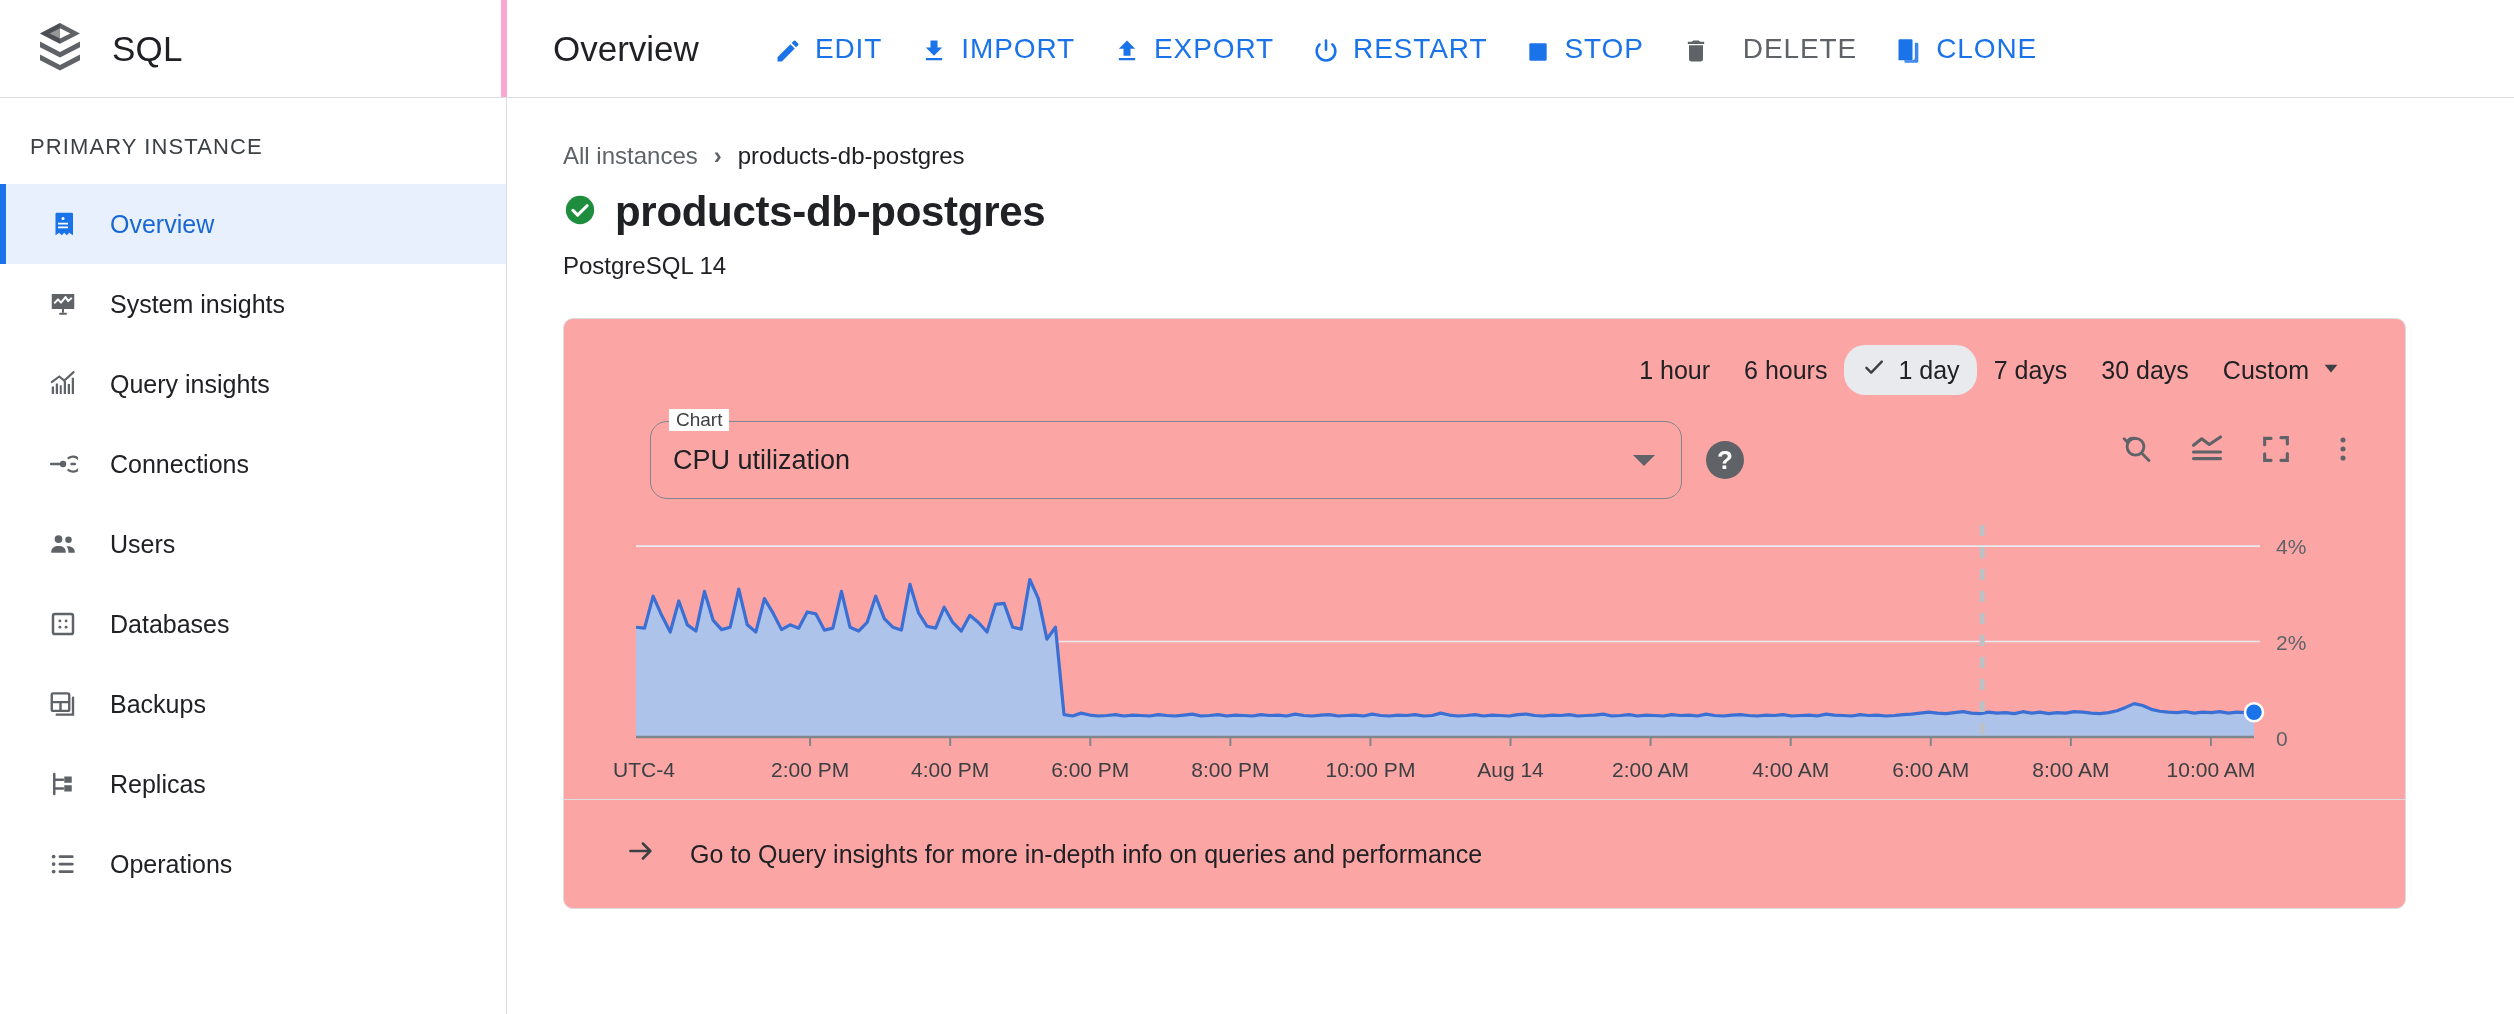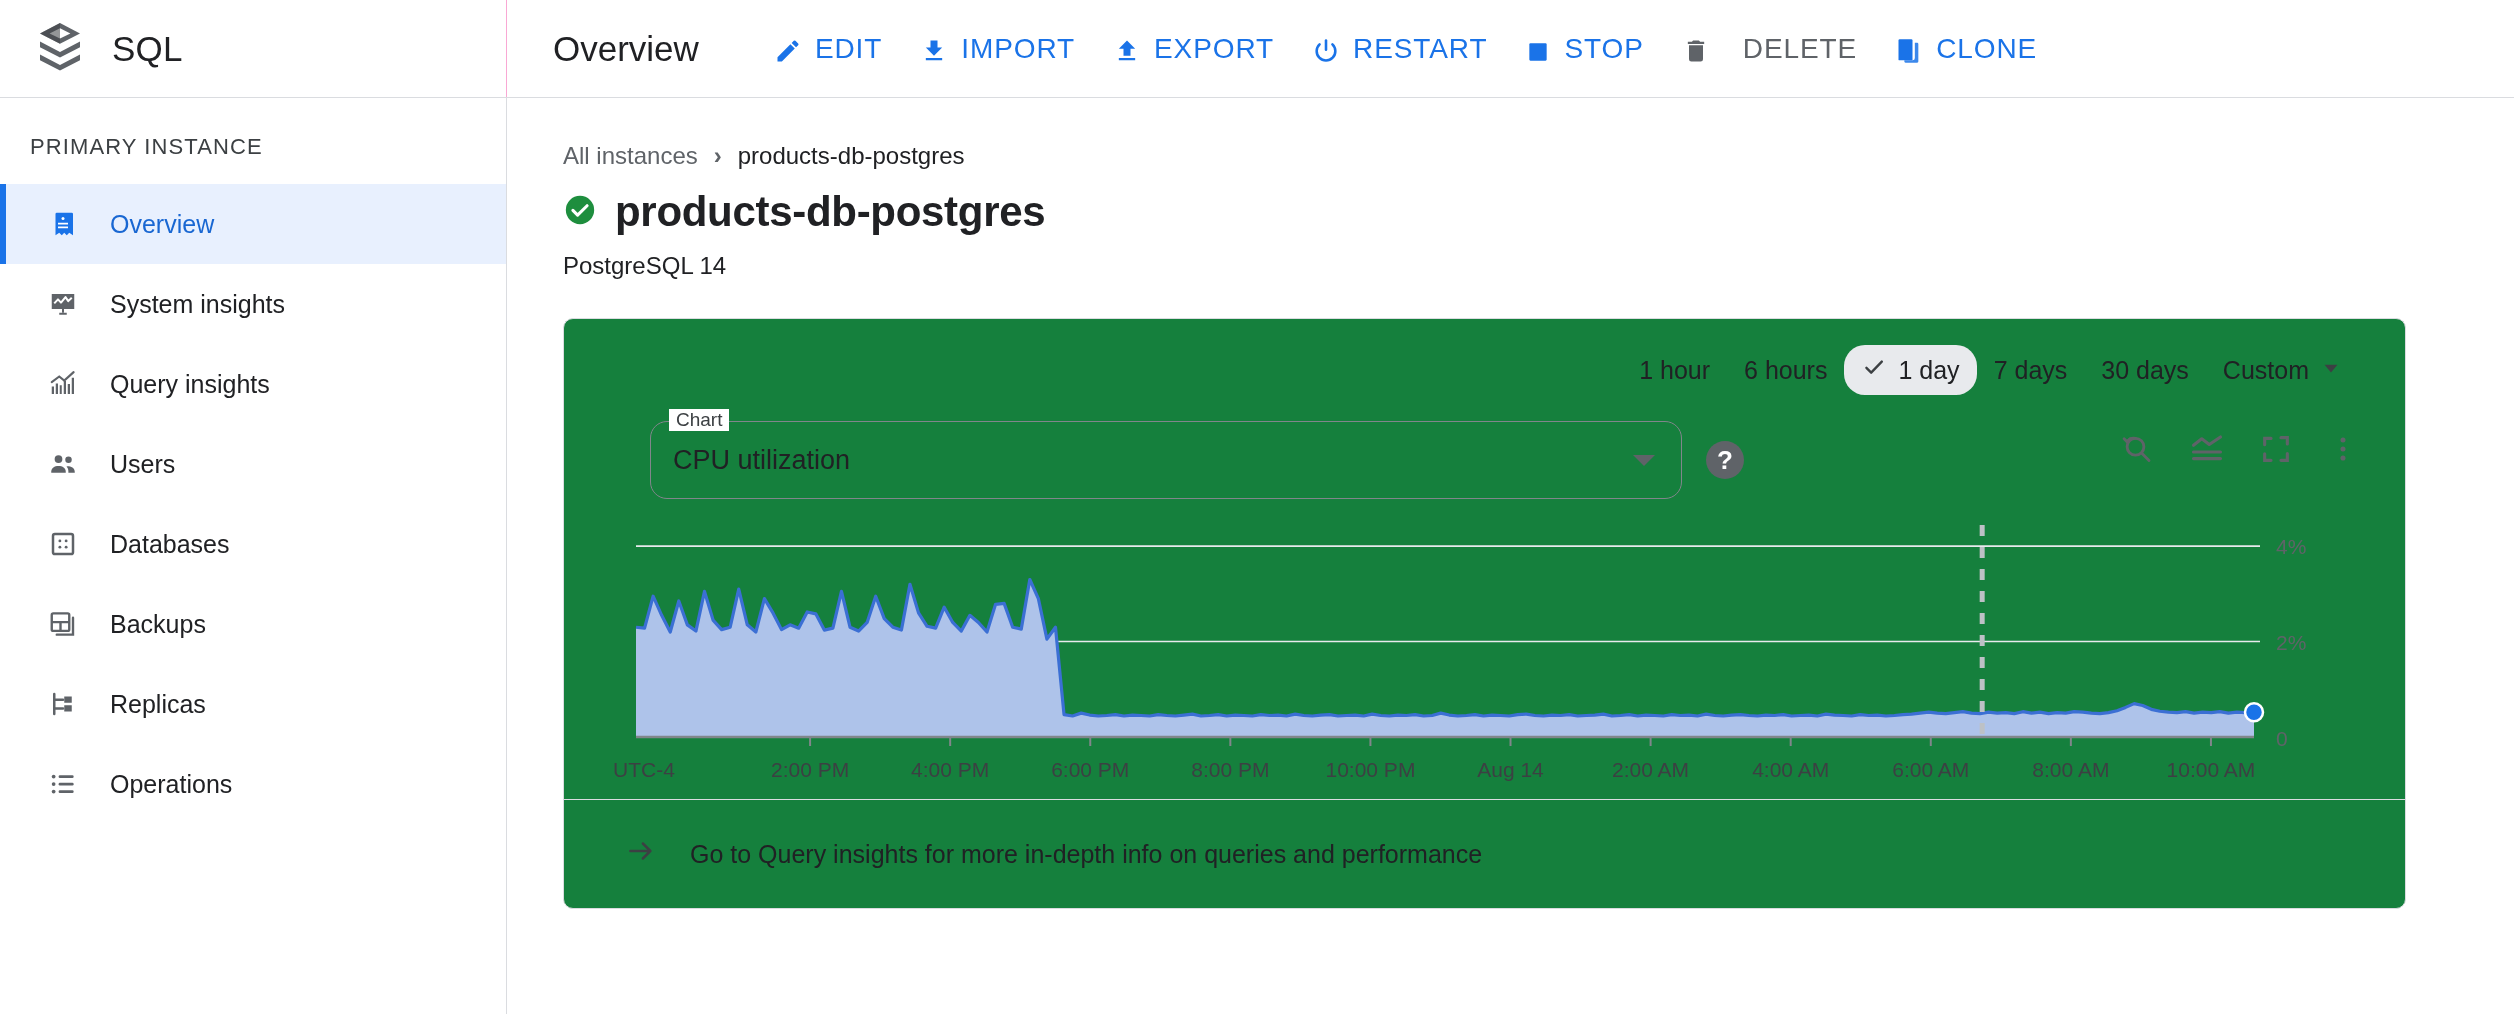--- a/index.html
+++ b/index.html
@@ -16,21 +16,21 @@
   .topbar {
     height: 98px; min-height: 98px;
     display: flex; align-items: stretch;
     border-bottom: 1px solid #dadce0;
     background: #fff;
   }
   .brand {
     width: 507px; min-width: 507px;
     display: flex; align-items: center;
     padding-left: 36px; gap: 28px;
-    border-right: 1px solid #f9a8d4;
+    border-right: 6px solid #f9a8d4;
   }
   .brand-title { font-size: 35px; color: #202124; letter-spacing: .2px; }
 
   .toolbar {
     flex: 1; display: flex; align-items: center;
     padding-left: 46px; padding-right: 30px; gap: 0px;
   }
   .page-title { font-size: 35px; color: #202124; margin-right: 56px; white-space: nowrap; }
   .tbtn {
     display: flex; align-items: flex-end; gap: 13px;
@@ -77,21 +77,21 @@
   .bc-current { color: #202124; }
 
   .inst-title-row { display: flex; align-items: center; gap: 18px; margin-top: 18px; }
   .inst-title { font-size: 42px; font-weight: bold; color: #202124; letter-spacing: -.3px; }
   .inst-sub { font-size: 24px; color: #202124; margin-top: 16px; }
 
   
   .card {
     margin-top: 38px; margin-right: 108px;
     border: 1px solid #dadce0; border-radius: 10px;
-    background: #15803d;
+    background: #fca5a5;
   }
   .range-row {
     display: flex; align-items: center; justify-content: flex-end;
     gap: 0px; padding: 26px 46px 4px 0;
   }
   .range-opt {
     font-size: 25px; color: #202124; padding: 9px 17px;
     border-radius: 6px; cursor: pointer; white-space: nowrap;
     display: flex; align-items: center; gap: 11px;
   }
@@ -254,20 +254,30 @@
       <div class="nav-item">
         <span class="nav-icon">
           <svg width="30" height="30" viewBox="0 0 24 24" fill="#5f6368">
               <path d="M3 14h1.8v6H3zM6.2 11.5H8V20H6.2zM9.4 13H11v7H9.4zM12.6 9.5h1.8V20h-1.8zM15.8 12h1.8v8h-1.8zM19 7h1.8v13H19z"></path>
               <path d="M3 10.5L9 6l4 3.2L20.5 2.5" stroke="#5f6368" stroke-width="1.7" fill="none" stroke-linecap="round"></path>
             </svg>
         </span>
         <span>Query insights</span>
       </div>
 
+      <div class="nav-item">
+        <span class="nav-icon">
+          <svg width="30" height="30" viewBox="0 0 24 24" fill="none" stroke="#5f6368" stroke-width="1.9">
+              <path d="M16.5 7.2a6 6 0 11-.1 9.7" stroke-linecap="round"></path>
+              <circle cx="12" cy="12" r="2.6" fill="#5f6368" stroke="none"></circle>
+              <path d="M2.5 12h6.5M18.8 12h2.7" stroke-linecap="round"></path>
+            </svg>
+        </span>
+        <span>Connections</span>
+      </div>
 
       <div class="nav-item">
         <span class="nav-icon">
           <svg width="30" height="30" viewBox="0 0 24 24" fill="#5f6368">
               <circle cx="8.4" cy="8" r="3.1"></circle>
               <circle cx="16.4" cy="8.6" r="2.6"></circle>
               <path d="M2.6 18.2c0-3 2.6-4.6 5.8-4.6s5.8 1.6 5.8 4.6v.8H2.6z"></path>
               <path d="M15.6 13.8c2.8.1 5.8 1.3 5.8 4.4v.8h-5.1v-1.2c0-1.6-.6-2.9-1.5-3.8z"></path>
             </svg>
         </span>

